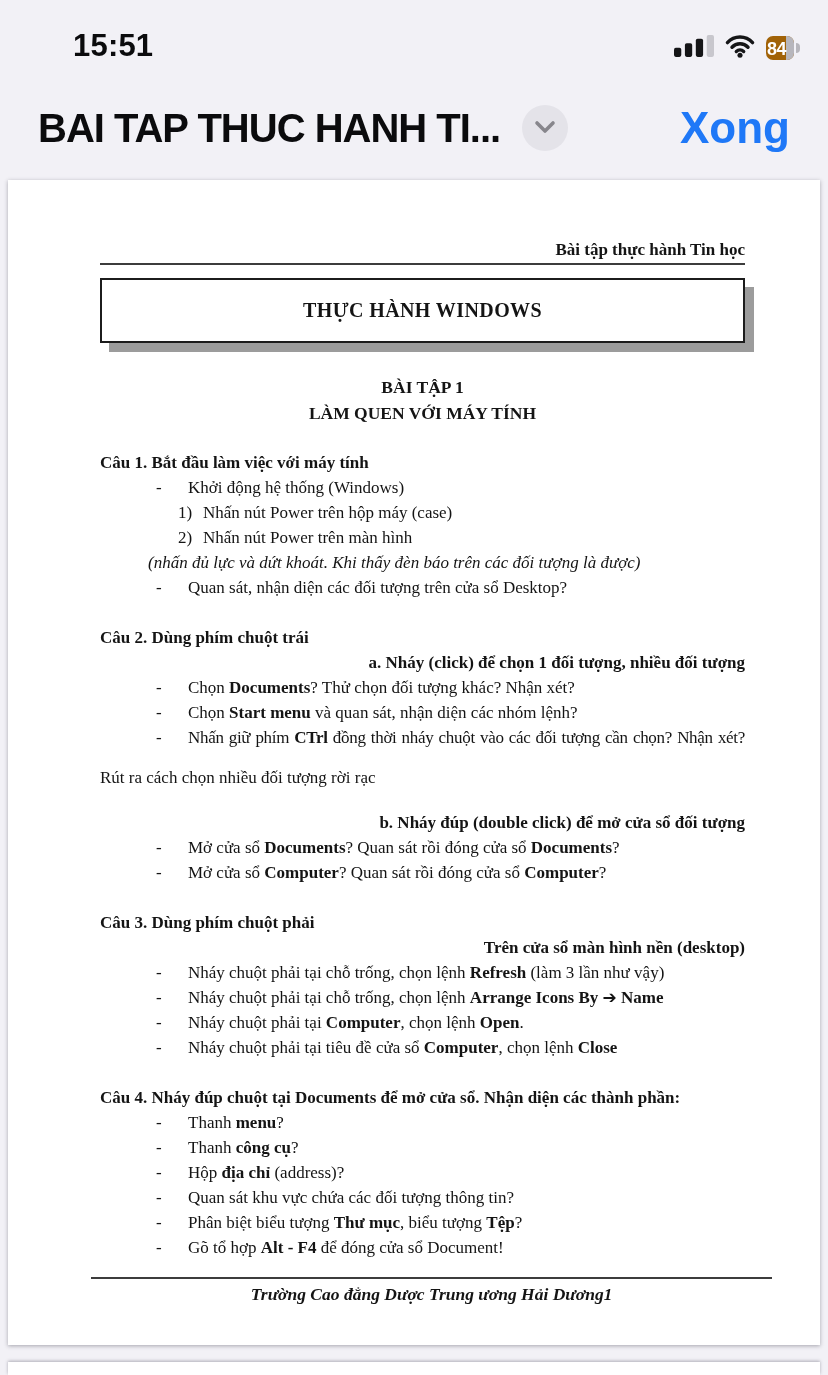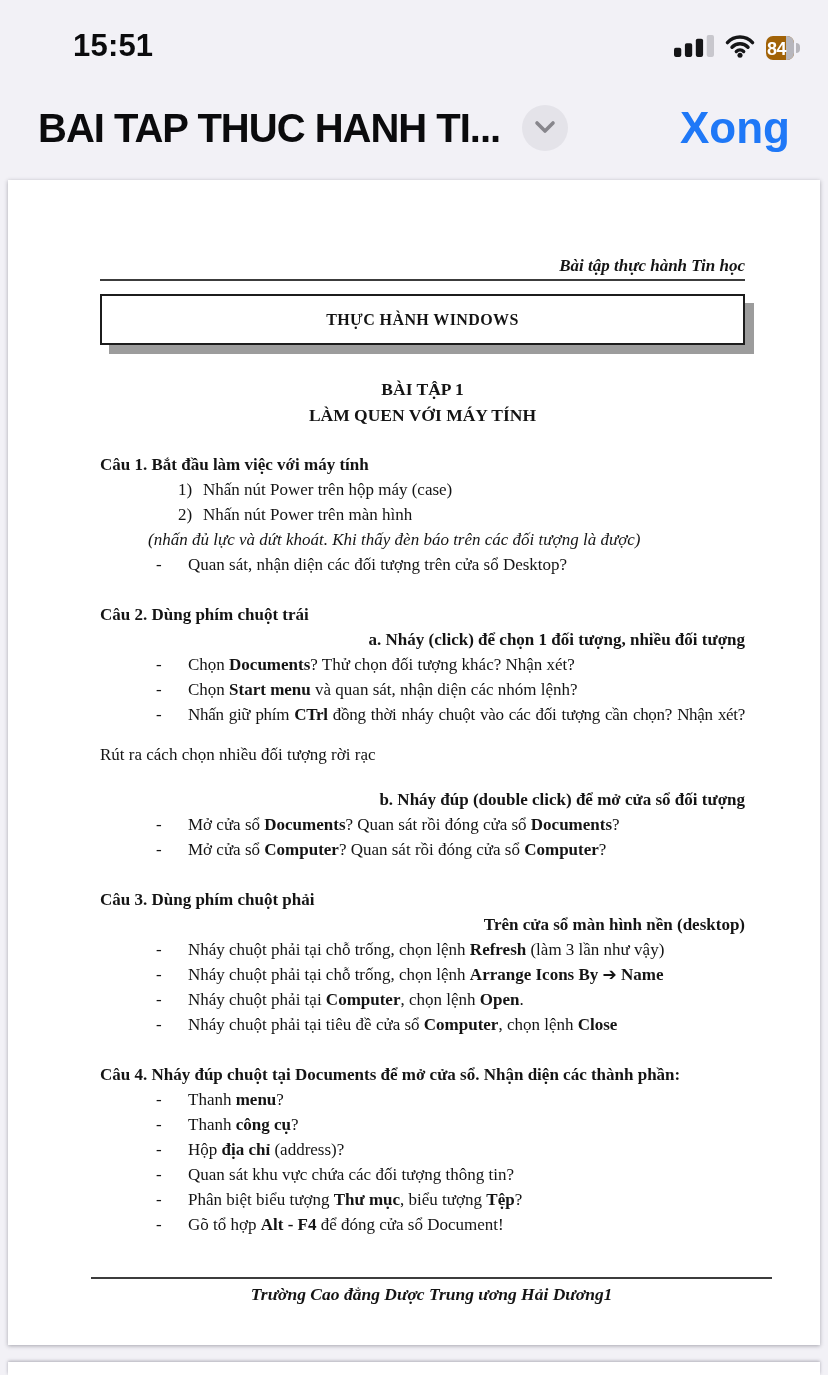--- a/index.html
+++ b/index.html
@@ -78,36 +78,35 @@
     padding: 0 75px 0 92px;
     font-family: "Liberation Serif", "DejaVu Serif", serif;
     color: #141414;
   }
   .page2 {
     height: 13px; margin: 0 8px; background: #ffffff;
     box-shadow: 0 -1px 3px rgba(50,50,65,.35);
   }
 
   .running-header {
-    padding-top: 76px;
+    padding-top: 60px;
     text-align: right;
     font-size: 17px;
     font-weight: bold;
-    font-style: italic;
   }
   .header-rule { border-top: 2px solid #3c3c3c; margin-top: 3px; }
 
   .title-box {
     margin-top: 13px;
-    height: 51px;
+    height: 65px;
     border: 2px solid #1c1c1c;
     background: #fff;
     box-shadow: 9px 9px 0 0 #9c9c9c;
     display: flex; align-items: center; justify-content: center;
-    font-size: 16px; font-weight: bold; letter-spacing: 0.4px;
+    font-size: 20px; font-weight: bold; letter-spacing: 0.4px;
   }
 
   .center-title { text-align: center; font-weight: bold; font-size: 17.5px; line-height: 26px; }
   .center-title.first { margin-top: 31px; }
 
   .doc-body { margin-top: 24px; }
   .blk {
     font-size: 17px;
     line-height: 25px;
     font-family: "Liberation Serif", "DejaVu Sans", serif;
@@ -183,20 +182,21 @@
   <div class="page">
     <div class="running-header">Bài tập thực hành Tin học</div>
     <div class="header-rule"></div>
     <div class="title-box">
       <span>THỰC HÀNH WINDOWS</span>
     </div>
     <div class="center-title first">BÀI TẬP 1</div>
     <div class="center-title">LÀM QUEN VỚI MÁY TÍNH</div>
     <div class="doc-body" id="doc-body">
         <div class="blk heading"><span class="b">Câu 1. Bắt đầu làm việc với máy tính</span></div>
+        <div class="blk dash"><span class="dash-marker">-</span><span>Khởi động hệ thống (Windows)</span></div>
         <div class="blk num"><span class="num-marker">1)</span><span>Nhấn nút Power trên hộp máy (case)</span></div>
         <div class="blk num"><span class="num-marker">2)</span><span>Nhấn nút Power trên màn hình</span></div>
         <div class="blk note"><span class="i">(nhấn đủ lực và dứt khoát. Khi thấy đèn báo trên các đối tượng là được)</span></div>
         <div class="blk dash"><span class="dash-marker">-</span><span>Quan sát, nhận diện các đối tượng trên cửa sổ Desktop?</span></div>
         <div class="blk heading gap-lg"><span class="b">Câu 2. Dùng phím chuột trái</span></div>
         <div class="blk sub"><span class="b">a. Nháy (click) để chọn 1 đối tượng, nhiều đối tượng</span></div>
         <div class="blk dash"><span class="dash-marker">-</span><span>Chọn </span><span class="b">Documents</span><span>? Thử chọn đối tượng khác? Nhận xét?</span></div>
         <div class="blk dash"><span class="dash-marker">-</span><span>Chọn </span><span class="b">Start menu</span><span> và quan sát, nhận diện các nhóm lệnh?</span></div>
         <div class="blk dash jl"><span class="dash-marker">-</span><span>Nhấn giữ phím </span><span class="b">CTrl</span><span> đồng thời nháy chuột vào các đối tượng cần chọn? Nhận xét?</span></div>
         <div class="blk cont"><span>Rút ra cách chọn nhiều đối tượng rời rạc</span></div>

